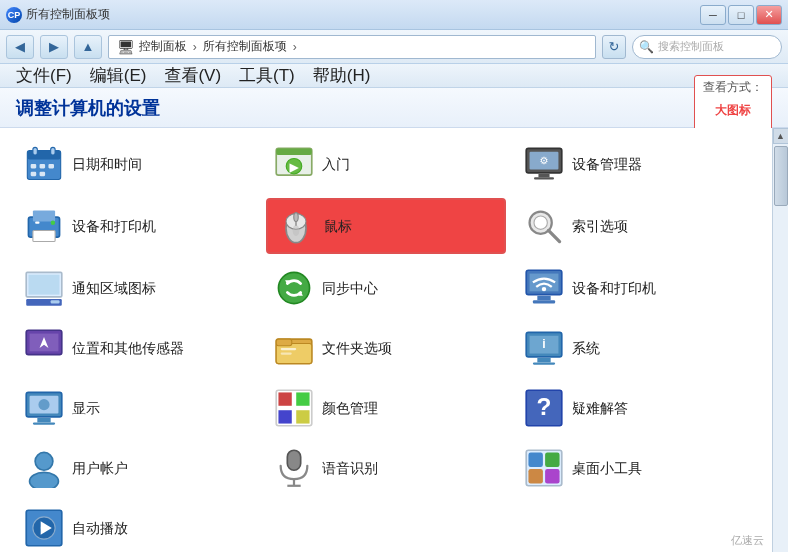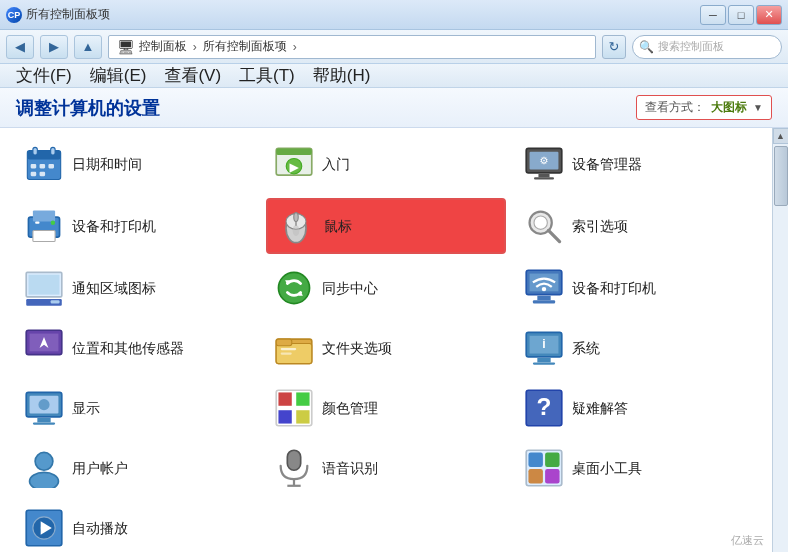--- a/index.html
+++ b/index.html
@@ -153,23 +153,24 @@
     .view-selector {
       display: flex;
       align-items: center;
       gap: 6px;
       border: 1px solid #e05050;
       background: #fff;
       padding: 3px 8px;
       border-radius: 3px;
       font-size: 12px;
       cursor: pointer;
+      flex-direction: column;
     }
     .view-label { color: #555; }
-    .view-value { color: #4d7c0f; font-weight: bold; }
+    .view-value { color: #ef4444; font-weight: bold; }
 
     
     .content-body {
       display: flex;
       flex: 1;
     }
     .icons-area {
       flex: 1;
       padding: 10px 16px;
       overflow-y: auto;

